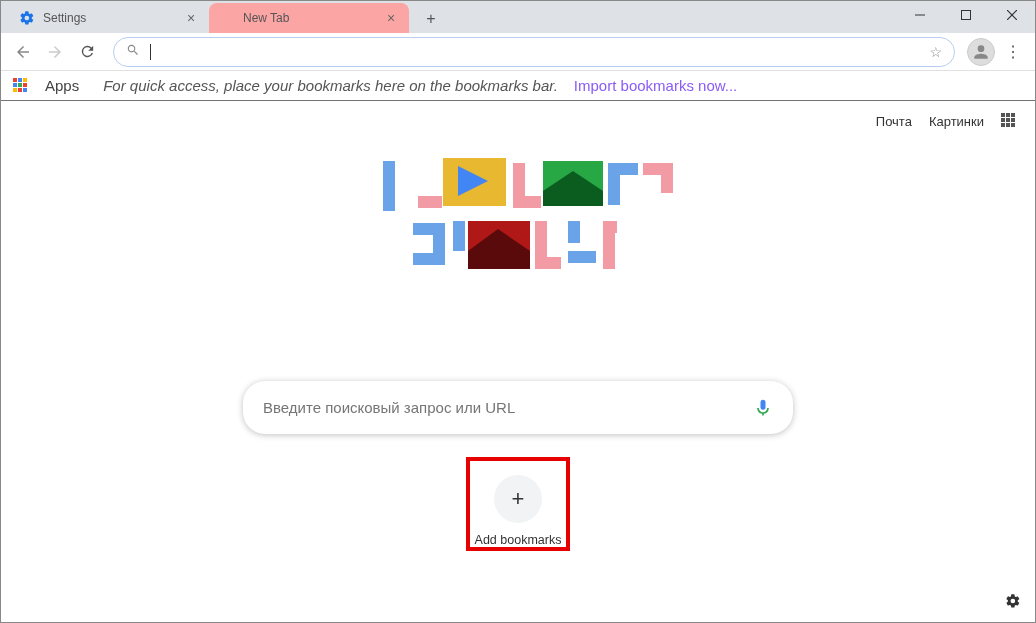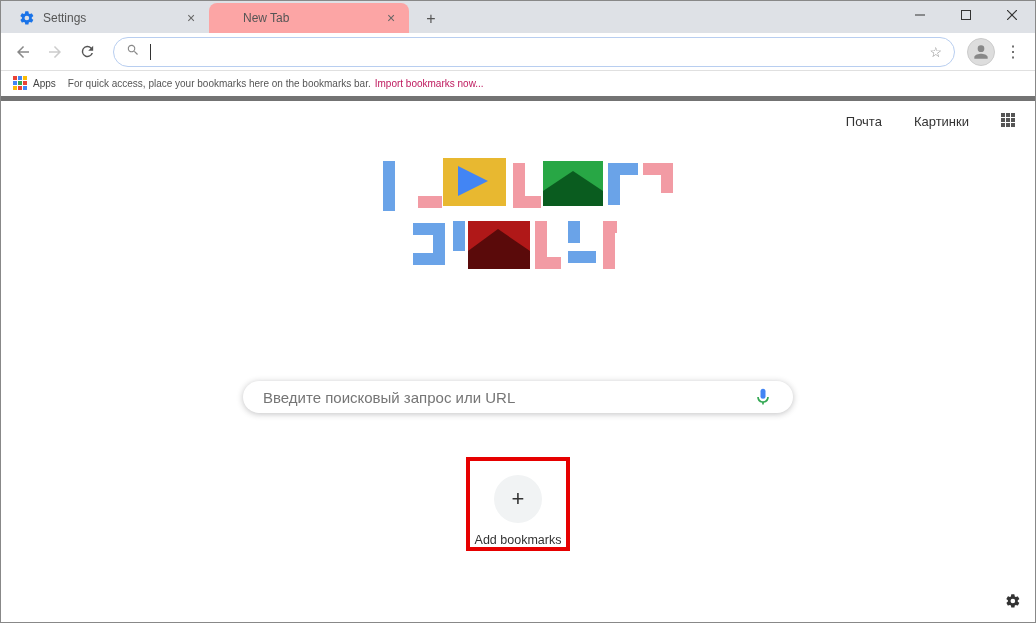--- a/index.html
+++ b/index.html
@@ -20,42 +20,42 @@
 .toolbar { height: 38px; background: #fff; display: flex; align-items: center; padding: 0 8px; border-bottom: 1px solid #e0e0e0; gap: 4px; }
 .nav-btn { width: 28px; height: 28px; display: flex; align-items: center; justify-content: center; color: #888; border-radius: 50%; }
 .nav-btn.active { color: #555; }
 .omnibox { flex: 1; height: 30px; border: 1px solid #b8cef0; border-radius: 16px; background: #fff; display: flex; align-items: center; padding: 0 12px; margin: 0 8px; }
 .omnibox-search { color: #888; font-size: 13px; margin-right: 6px; }
 .omnibox input { border: none; outline: none; flex: 1; font-size: 14px; }
 .omnibox-star { color: #888; font-size: 14px; }
 .avatar { width: 28px; height: 28px; border-radius: 50%; background: #ddd; display: flex; align-items: center; justify-content: center; border: 1px solid #ccc; }
 .menu-dots { width: 28px; display: flex; align-items: center; justify-content: center; color: #555; }
 
-.bookmarks-bar { height: 30px; background: #fff; display: flex; align-items: center; padding: 0 12px; font-size: 10px; color: #444; border-bottom: 5px solid #737373; gap: 4px; }
+.bookmarks-bar { height: 30px; background: #fff; display: flex; align-items: center; padding: 0 12px; font-size: 15px; color: #444; border-bottom: 1px solid #737373; gap: 16px; }
 .apps-icon { width: 16px; height: 16px; display: grid; grid-template-columns: repeat(3, 4px); grid-template-rows: repeat(3, 4px); gap: 1px; }
 .apps-icon span:nth-child(1) { background: #ea4335; }
 .apps-icon span:nth-child(2) { background: #4285f4; }
 .apps-icon span:nth-child(3) { background: #fbbc05; }
 .apps-icon span:nth-child(4) { background: #4285f4; }
 .apps-icon span:nth-child(5) { background: #34a853; }
 .apps-icon span:nth-child(6) { background: #ea4335; }
 .apps-icon span:nth-child(7) { background: #fbbc05; }
 .apps-icon span:nth-child(8) { background: #ea4335; }
 .apps-icon span:nth-child(9) { background: #4285f4; }
 .bm-hint { color: #555; }
-.bm-link { color: #be185d; cursor: pointer; }
+.bm-link { color: #8b5cf6; cursor: pointer; }
 
 .content { position: relative; height: calc(623px - 32px - 38px - 30px); background: #fff; }
-.top-links { position: absolute; top: 12px; right: 18px; display: flex; align-items: center; gap: 32px; font-size: 13px; color: #333; }
+.top-links { position: absolute; top: 12px; right: 18px; display: flex; align-items: center; gap: 17px; font-size: 13px; color: #333; }
 .apps-grid { width: 16px; height: 16px; display: grid; grid-template-columns: repeat(3, 4px); grid-template-rows: repeat(3, 4px); gap: 1px; }
 .apps-grid span { background: #555; }
 
 .doodle { position: absolute; top: 50px; left: 50%; transform: translateX(-50%); width: 470px; height: 170px; }
 
-.search-box { position: absolute; top: 280px; left: 50%; transform: translateX(-50%); width: 550px; height: 32px; border-radius: 22px; background: #fff; box-shadow: 0 1px 6px rgba(32,33,36,0.28); display: flex; align-items: center; padding: 0 20px; }
+.search-box { position: absolute; top: 280px; left: 50%; transform: translateX(-50%); width: 550px; height: 53px; border-radius: 22px; background: #fff; box-shadow: 0 1px 6px rgba(32,33,36,0.28); display: flex; align-items: center; padding: 0 20px; }
 .search-box input { border: none; outline: none; flex: 1; font-size: 15px; color: #555; }
 .voice-icon { width: 20px; height: 20px; }
 
 .shortcuts { position: absolute; top: 360px; left: 50%; transform: translateX(-50%); display: flex; gap: 22px; }
 .shortcut { width: 96px; display: flex; flex-direction: column; align-items: center; gap: 10px; font-size: 12.5px; color: #333; padding-top: 14px; }
 .shortcut-icon { width: 48px; height: 48px; border-radius: 50%; background: #f1f3f4; display: flex; align-items: center; justify-content: center; }
 .shortcut.highlight { outline: 4px solid #e60000; }
 .plus { font-size: 22px; color: #333; font-weight: 300; }
 
 .customize-gear { position: absolute; bottom: 12px; right: 14px; color: #333; font-size: 15px; }
@@ -142,21 +142,21 @@
       <span></span>
       <span></span>
       <span></span>
       <span></span>
       <span></span>
       <span></span>
       <span></span>
       <span></span>
     </div>
   <span>Apps</span>
-  <span class="bm-hint" style="margin-left:8px;">For quick access, place your bookmarks here on the bookmarks bar.</span>
+  <span class="bm-hint" style="margin-left:8px;font-style:italic;">For quick access, place your bookmarks here on the bookmarks bar.</span>
   <span class="bm-link">Import bookmarks now...</span>
 </div>
 
 <div class="content">
   <div class="top-links">
     <span>Почта</span>
     <span>Картинки</span>
     <div class="apps-grid">
         <span></span>
         <span></span>

